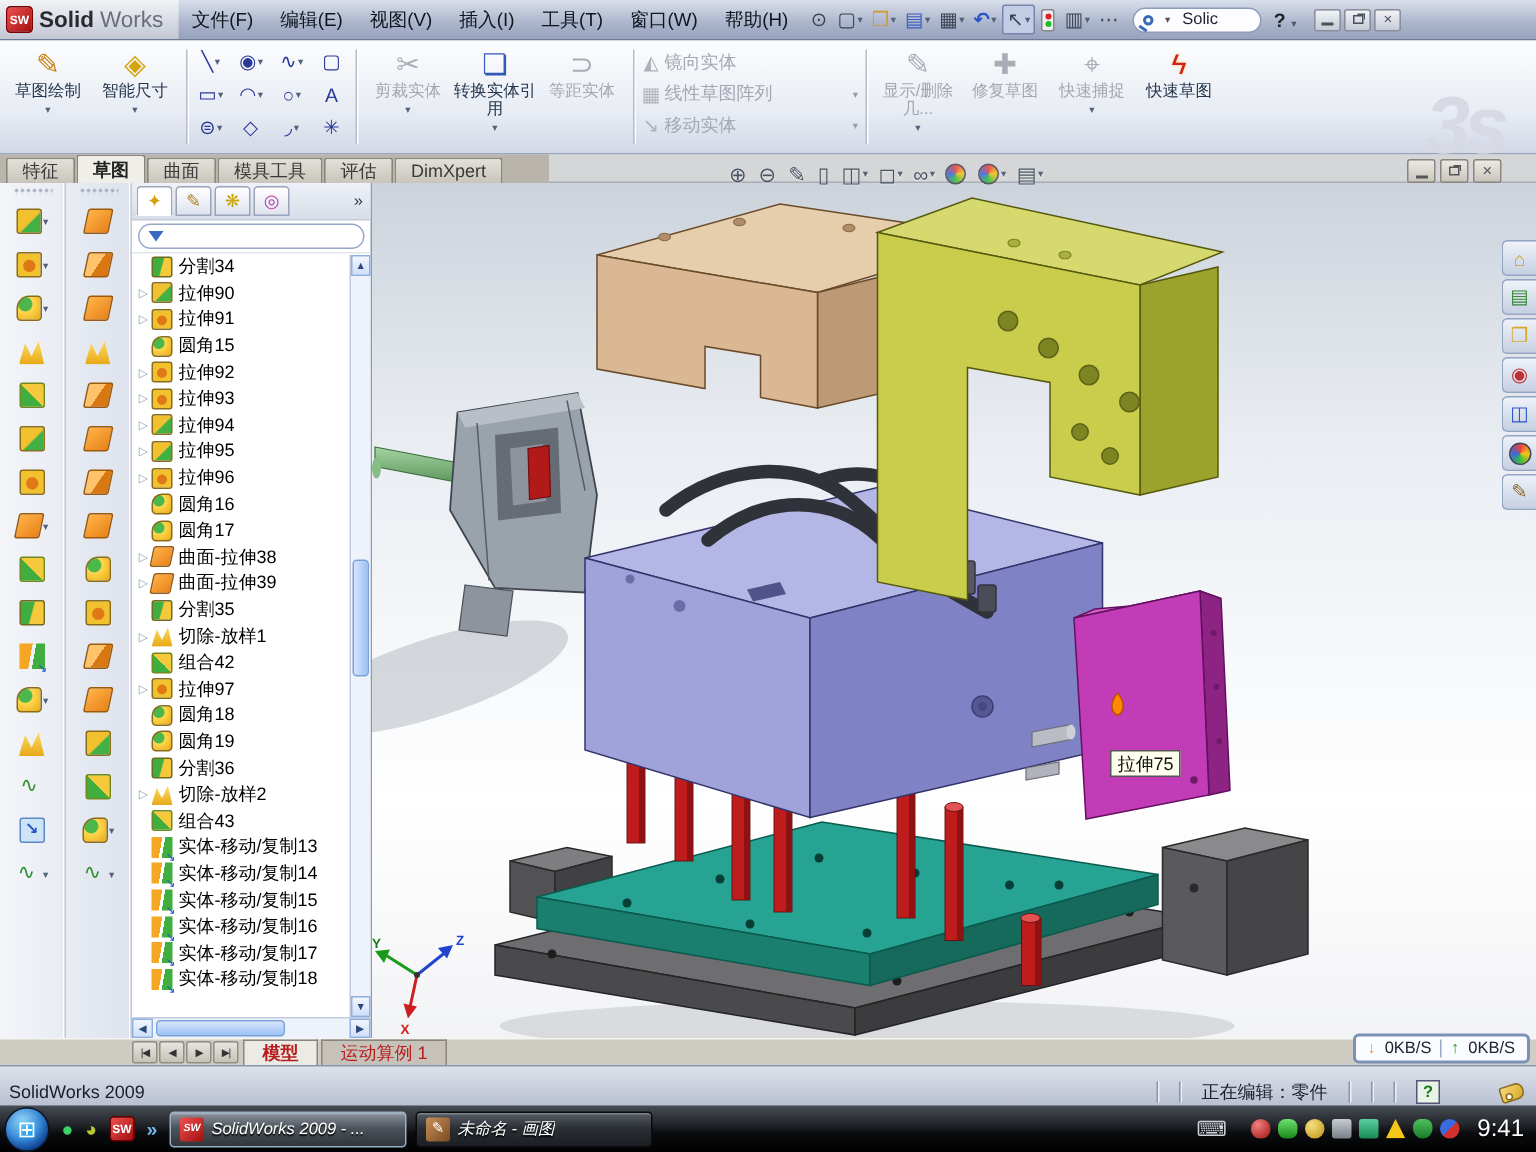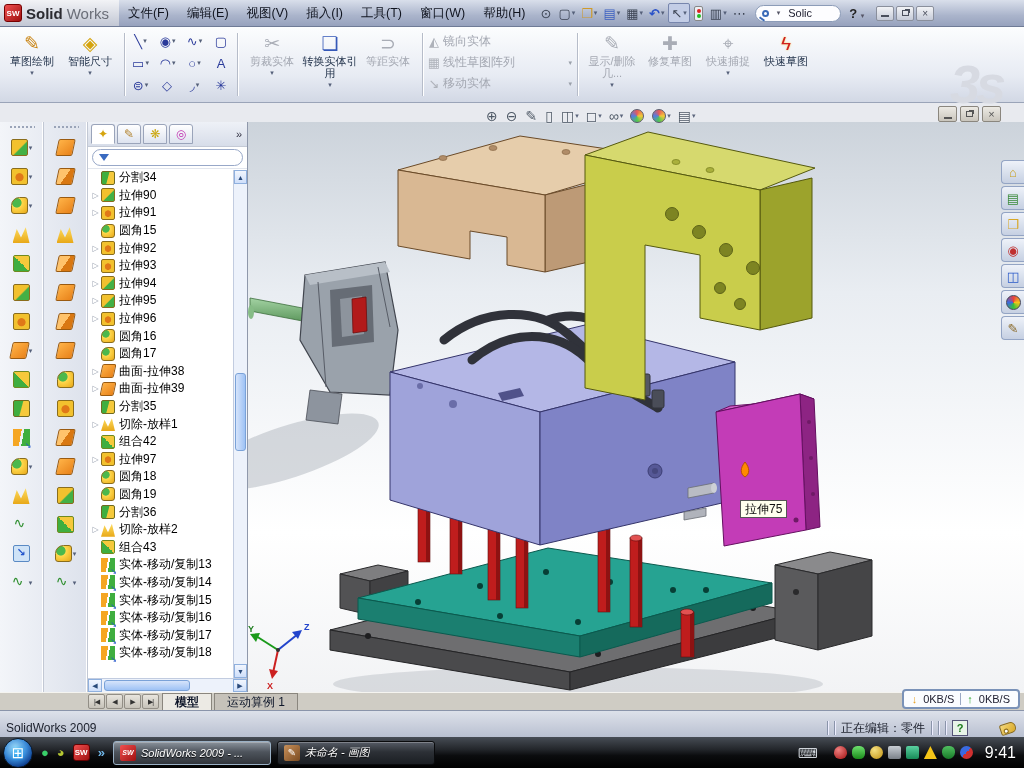--- a/index.html
+++ b/index.html
@@ -154,29 +154,29 @@
   .netwidget{position:absolute;right:4px;top:689px;height:20px;display:flex;align-items:center;gap:6px;
     background:#fafcff;border:2px solid #7a92b8;border-radius:4px;padding:0 8px;z-index:40;font-size:11px;color:#223;}
   .netwidget .dn{color:#e8a020;font-weight:bold;} .netwidget .up{color:#2aa32a;font-weight:bold;}
   .netwidget .ndiv{width:1px;height:12px;background:#9aa8c4;}
 
   
   .bottomstrip{position:absolute;left:0;top:692px;width:1024px;height:18px;background:#cfccc4;border-top:1px solid #f5f4f0;
     display:flex;align-items:center;padding-left:88px;}
   .navbtn{width:17px;height:15px;margin-right:1px;background:linear-gradient(#e8e5de,#c6c2b9);border:1px solid #928e86;
     border-radius:2px;font-size:7px;color:#333;display:flex;align-items:center;justify-content:center;letter-spacing:-1px;}
-  .dtab{height:17px;padding:0 12px;margin-left:2px;font-size:12px;color:#0f172a;display:flex;align-items:center;
+  .dtab{height:17px;padding:0 12px;margin-left:2px;font-size:12px;color:#b91c1c;display:flex;align-items:center;
     background:#c6c2ba;border:1px solid #8a867e;border-bottom:none;}
   .dtab.active{background:#eceae4;font-weight:bold;}
 
   
   .statusbar{position:absolute;left:0;top:710px;width:1024px;height:35px;
     background:linear-gradient(#dde1ea,#aeb6c9);border-top:1px solid #8a94aa;display:flex;align-items:center;font-size:12px;color:#1a1e2a;}
   .statusbar .appname{padding-left:6px;}
-  .statusbar .sright{margin-left:auto;display:flex;align-items:center;gap:6px;padding-right:8px;}
+  .statusbar .sright{margin-left:auto;display:flex;align-items:center;gap:14px;padding-right:8px;}
   .ssep{width:1px;height:14px;background:#8a94aa;box-shadow:1px 0 0 #eef;}
   .qbadge{width:16px;height:16px;border:1px solid #557;background:#e8f4e8;color:#1a7a1a;font-weight:bold;font-size:11px;
     display:flex;align-items:center;justify-content:center;}
   .tagicon{width:16px;height:11px;background:linear-gradient(135deg,#f5d878,#d8a828);border:1px solid #8a6a18;
     border-radius:2px 5px 5px 2px;position:relative;transform:rotate(-18deg);margin-left:26px;}
   .tagicon::before{content:"";position:absolute;left:2px;top:3.5px;width:3px;height:3px;border-radius:50%;background:#fff;border:1px solid #8a6a18;}
 
   
   .taskbar{position:absolute;left:0;top:737px;width:1024px;height:31px;
     background:linear-gradient(#474d55,#23262b 40%,#0b0c0e 60%,#000);display:flex;align-items:center;}
@@ -407,20 +407,31 @@
         </div>
         <div class="bigbtn on">
           <span class="bgl gi-quick">ϟ</span>
           <span class="blb">快速草图</span>
           <span class="bcaret"></span>
         </div>
     </div>
     <div class="watermark">3s</div>
   </div>
 
+  <div class="tabrow">
+    <div class="tabswrap">
+      <span class="ctab">特征</span>
+        <span class="ctab active">草图</span>
+        <span class="ctab">曲面</span>
+        <span class="ctab">模具工具</span>
+        <span class="ctab">评估</span>
+        <span class="ctab">DimXpert</span>
+    </div>
+    <div class="tabfill"></div>
+  </div>
 
   <div class="main">
     <div class="lcols">
       <div class="lcol">
         <span class="licon">
             <i class="lic i-extg"></i>
             <i class="lcaret">▾</i>
           </span>
           <span class="licon">
             <i class="lic i-exto"></i>

